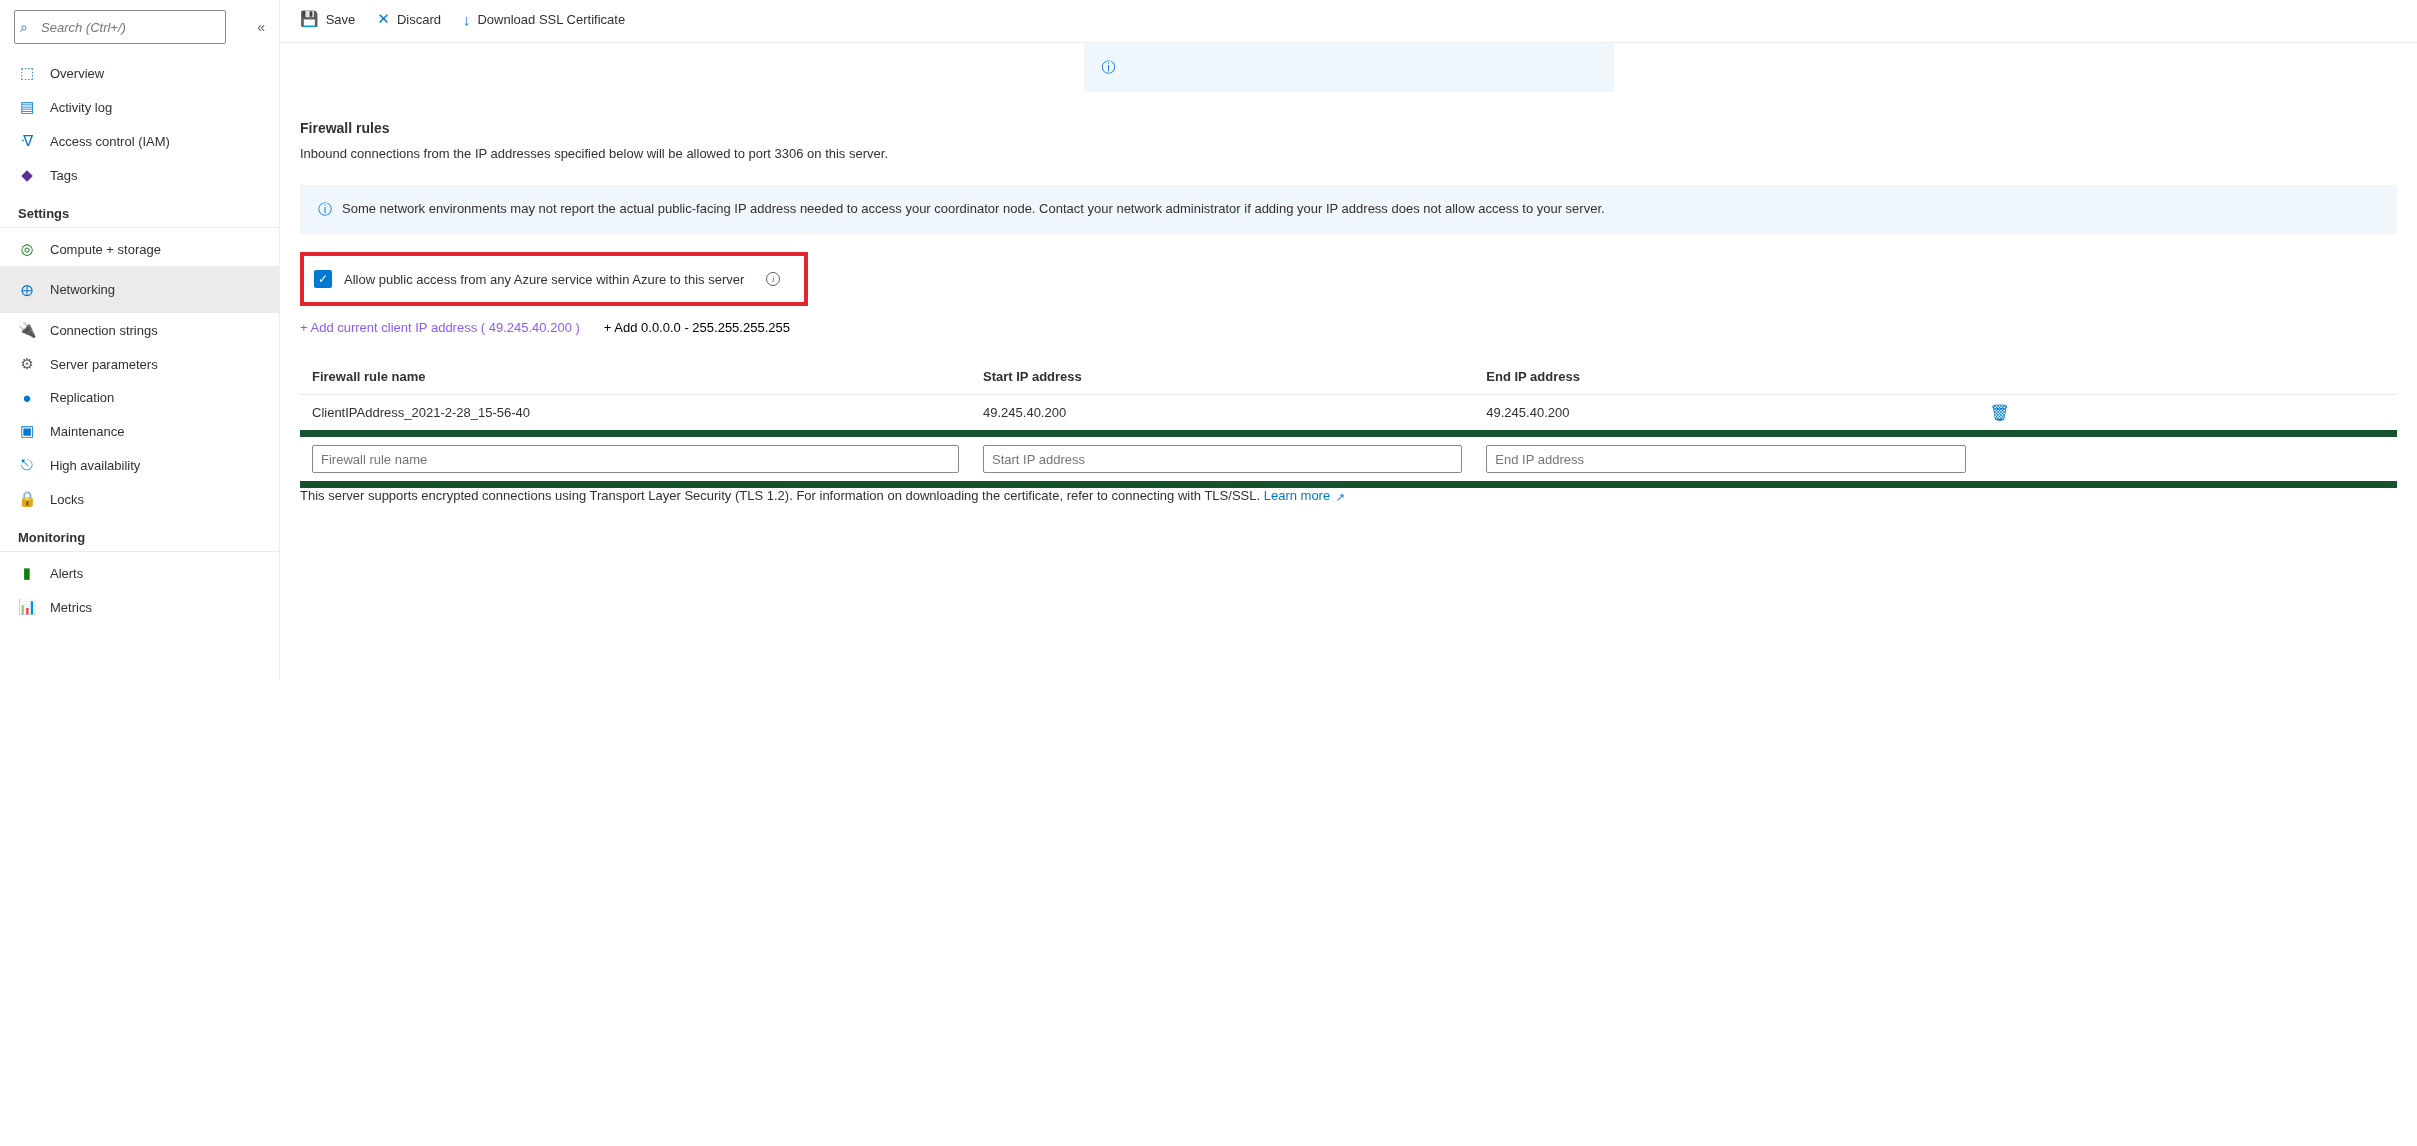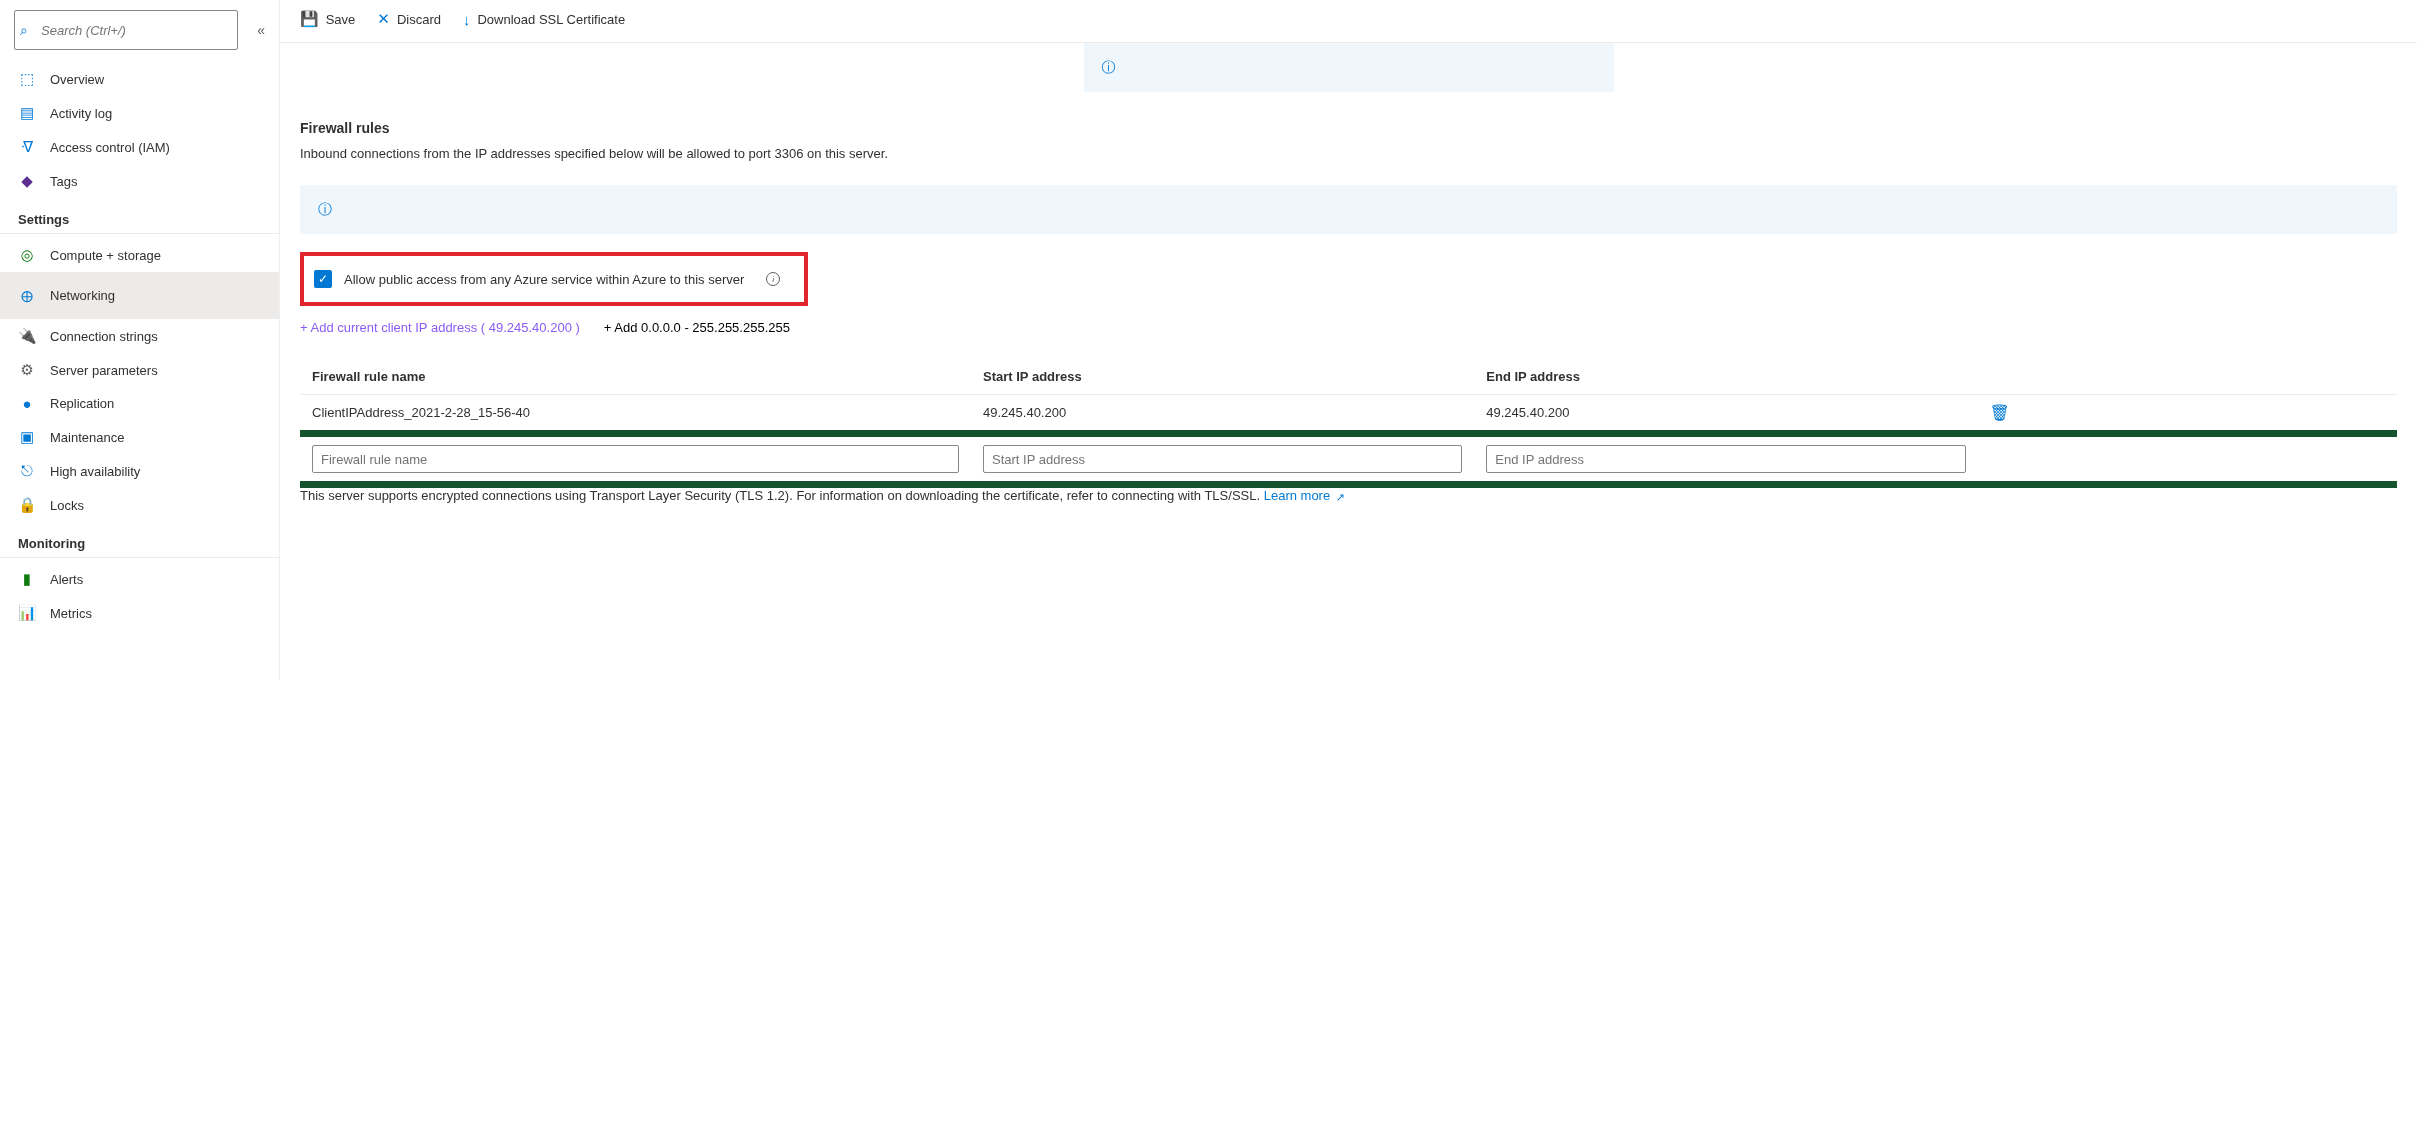--- a/index.html
+++ b/index.html
@@ -1,21 +1,21 @@
 <!DOCTYPE html>
 <html><head>
 <meta charset="utf-8">
 <style>
   * { box-sizing: border-box; margin: 0; padding: 0; }
   body { font-family: "Segoe UI", Arial, sans-serif; font-size: 13px; color: #323130; background: #fff; }
   .app { display: flex; height: 680px; }
   
   .sidebar { width: 280px; border-right: 1px solid #eee; display: flex; flex-direction: column; position: relative; }
   .search-wrap { padding: 10px 14px 12px; display: flex; align-items: center; gap: 10px; }
-  .search-input { flex: 1; height: 40px; border: 1px solid #8a8886; border-radius: 2px; padding: 0 18px 0 26px; font-size: 13px; font-style: italic; color: #605e5c; background: #fff; }
+  .search-input { flex: 1; height: 34px; border: 1px solid #8a8886; border-radius: 2px; padding: 0 6px 0 26px; font-size: 13px; font-style: italic; color: #605e5c; background: #fff; }
   .search-field { position: relative; flex: 1; }
   .search-field .s-icon { position: absolute; left: 6px; top: 50%; transform: translateY(-50%); color: #0078d4; font-size: 14px; }
   .collapse-btn { color: #605e5c; font-size: 14px; cursor: pointer; }
   .nav { flex: 1; overflow: hidden; position: relative; }
   .nav-inner { overflow-y: auto; height: 100%; }
   .nav-inner::-webkit-scrollbar { width: 10px; }
   .nav-inner::-webkit-scrollbar-thumb { background: #c8c6c4; }
   .nav-item { display: flex; align-items: center; gap: 14px; padding: 8px 18px; cursor: pointer; font-size: 13px; }
   .nav-item.active { background: #edebe9; }
   .nav-item .n-icon { width: 18px; text-align: center; font-size: 15px; }
@@ -147,20 +147,21 @@
     <div class="content">
       <div class="info-box narrow">
         <span class="info-icon">ⓘ</span>
       </div>
 
       <h3 class="section">Firewall rules</h3>
       <p class="desc">Inbound connections from the IP addresses specified below will be allowed to port 3306 on this server.</p>
 
       <div class="info-box wide">
         <span class="info-icon">ⓘ</span>
+        <div>Some network environments may not report the actual public-facing IP address needed to access your coordinator node. Contact your network administrator if adding your IP address does not allow access to your server.</div>
       </div>
 
       <div class="highlight-row">
         <div class="chk">✓</div>
         <div class="chk-label">
           <span>Allow public access from any Azure service within Azure to this server</span>
           <span class="info-sm">i</span>
         </div>
       </div>
 

